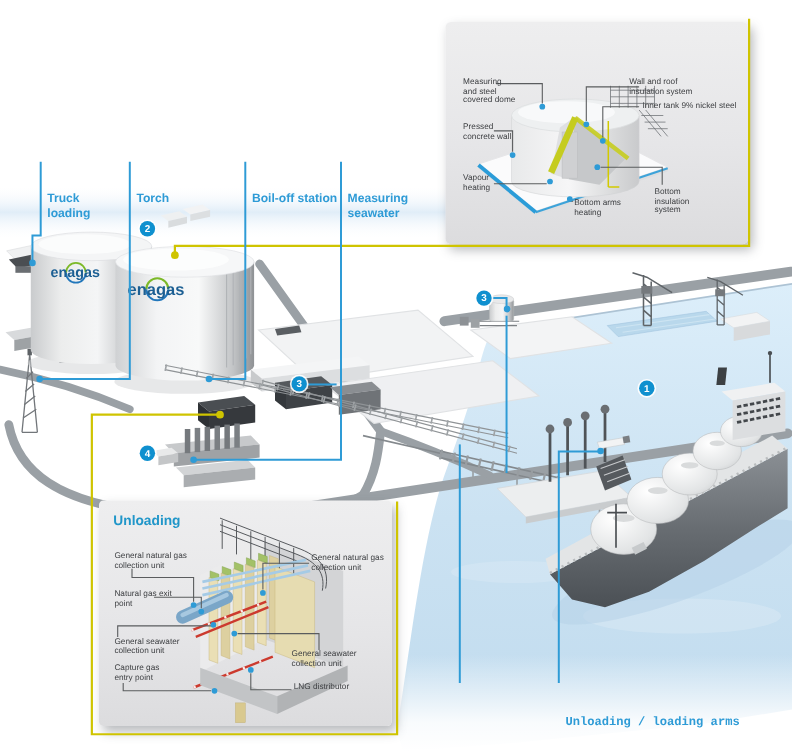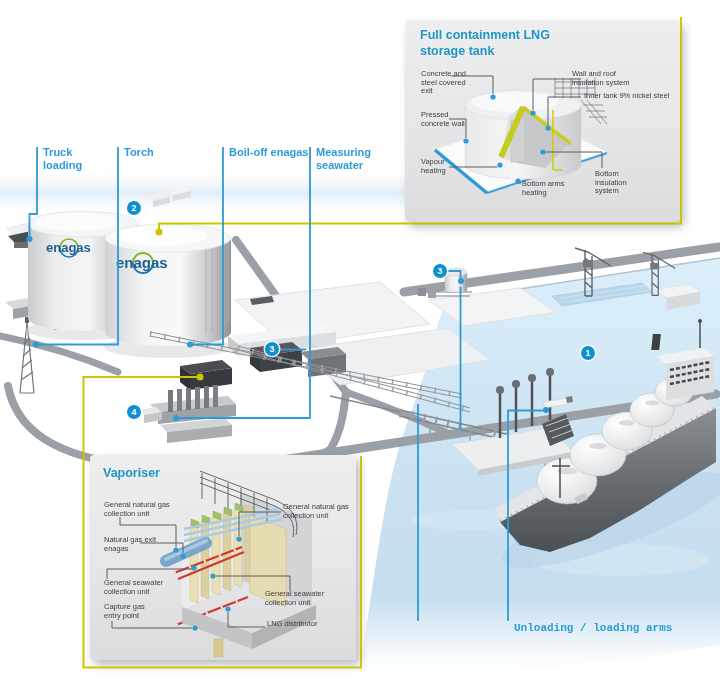--- a/index.html
+++ b/index.html
@@ -1,20 +1,20 @@
 <!DOCTYPE html>
 <html><head>
 <meta charset="utf-8">
 <style>
   html,body{margin:0;padding:0;background:#fff;}
   #page{position:relative;width:720px;height:683px;overflow:hidden;background:#fff;
         font-family:"Liberation Sans","DejaVu Sans",sans-serif;}
   svg{display:block;}
   
-  .blbl{position:absolute;color:#2e9bd6;font-size:11px;font-weight:bold;line-height:1.18;z-index:40;}
+  .blbl{position:absolute;color:#2e9bd6;font-size:11px;font-weight:bold;line-height:1.18;z-index:40;margin-top:29px;}
   .nowrap{white-space:nowrap;}
   
   .mk{position:absolute;width:14px;height:14px;border-radius:50%;background:#0f90cf;
       color:#fff;font-size:9px;font-weight:bold;line-height:14px;text-align:center;
       box-shadow:0 0 0 1.5px rgba(255,255,255,.9);z-index:50;}
   
   .panel{position:absolute;background:linear-gradient(180deg,#eeeeef 0%,#e6e6e8 55%,#dcdcde 100%);
          border-radius:5px;box-shadow:4px 5px 10px rgba(70,75,85,.38);z-index:20;}
   .ititle{position:absolute;color:#2096c9;font-size:12.5px;font-weight:bold;line-height:1.25;z-index:41;}
   .ilbl{position:absolute;color:#3f4144;font-size:7.5px;line-height:1.15;z-index:41;}
@@ -341,22 +341,21 @@
       <circle cx="88" cy="77" r="2.6"></circle>
           <circle cx="128" cy="93" r="2.6"></circle>
           <circle cx="143" cy="108" r="2.6"></circle>
       <circle cx="61" cy="121" r="2.6"></circle>
           <circle cx="95" cy="145" r="2.6"></circle>
           <circle cx="113" cy="161" r="2.6"></circle>
       <circle cx="138" cy="132" r="2.6"></circle>
     </g>
   </svg>
 </div>
-<div class="ititle" style="left:420px;top:28px;width:150px;">Full containment LNG storage tank</div>
-<div class="ilbl" style="left:421px;top:70px;width:48px;">Concrete and steel covered exit</div>
+<div class="ilbl" style="left:421px;top:70px;width:48px;">Measuring and steel covered dome</div>
 <div class="ilbl" style="left:572px;top:70px;width:74px;">Wall and roof insulation system</div>
 <div class="ilbl nowrap" style="left:584px;top:92px;">Inner tank 9% nickel steel</div>
 <div class="ilbl" style="left:421px;top:111px;width:46px;">Pressed concrete wall</div>
 <div class="ilbl" style="left:421px;top:158px;width:42px;">Vapour heating</div>
 <div class="ilbl" style="left:522px;top:180px;width:48px;">Bottom arms heating</div>
 <div class="ilbl" style="left:595px;top:170px;width:48px;">Bottom insulation system</div>
 
 <div class="panel" style="left:90px;top:455px;width:266px;height:205px;border-radius:4px;">
   <svg class="insetsvg" width="266" height="205" viewBox="0 0 266 205">
 
@@ -417,32 +416,32 @@
       <circle cx="86" cy="95" r="2.6"></circle>
           <circle cx="93" cy="101" r="2.6"></circle>
           <circle cx="104" cy="113" r="2.6"></circle>
       <circle cx="105" cy="173" r="2.6"></circle>
           <circle cx="149" cy="84" r="2.6"></circle>
           <circle cx="123" cy="121" r="2.6"></circle>
       <circle cx="138" cy="154" r="2.6"></circle>
     </g>
   </svg>
 </div>
-<div class="ititle" style="left:103px;top:466px;white-space:nowrap;">Vaporiser</div>
+<div class="ititle" style="left:103px;top:466px;white-space:nowrap;">Unloading</div>
 <div class="ilbl" style="left:104px;top:501px;width:72px;">General natural gas collection unit</div>
-<div class="ilbl" style="left:104px;top:536px;width:58px;">Natural gas exit enagas</div>
+<div class="ilbl" style="left:104px;top:536px;width:58px;">Natural gas exit point</div>
 <div class="ilbl" style="left:104px;top:579px;width:74px;">General seawater collection unit</div>
 <div class="ilbl" style="left:104px;top:603px;width:56px;">Capture gas entry point</div>
 <div class="ilbl" style="left:283px;top:503px;width:74px;">General natural gas collection unit</div>
 <div class="ilbl" style="left:265px;top:590px;width:74px;">General seawater collection unit</div>
 <div class="ilbl nowrap" style="left:267px;top:620px;">LNG distributor</div>
 
 <div class="blbl" style="left:43px;top:146px;width:44px;">Truck loading</div>
 <div class="blbl nowrap" style="left:124px;top:146px;">Torch</div>
-<div class="blbl nowrap" style="left:229px;top:146px;">Boil-off enagas</div>
+<div class="blbl nowrap" style="left:229px;top:146px;">Boil-off station</div>
 <div class="blbl" style="left:316px;top:146px;width:64px;">Measuring seawater</div>
 <div class="blbl nowrap" style="left:514px;top:622px;font-family:Liberation Mono, monospace;">Unloading / loading arms</div>
 
 <div class="mk" style="left:581px;top:346px;">1</div>
 <div class="mk" style="left:127px;top:201px;">2</div>
 <div class="mk" style="left:265px;top:342px;">3</div>
 <div class="mk" style="left:433px;top:264px;">3</div>
 <div class="mk" style="left:127px;top:405px;">4</div>
 
 </div>

